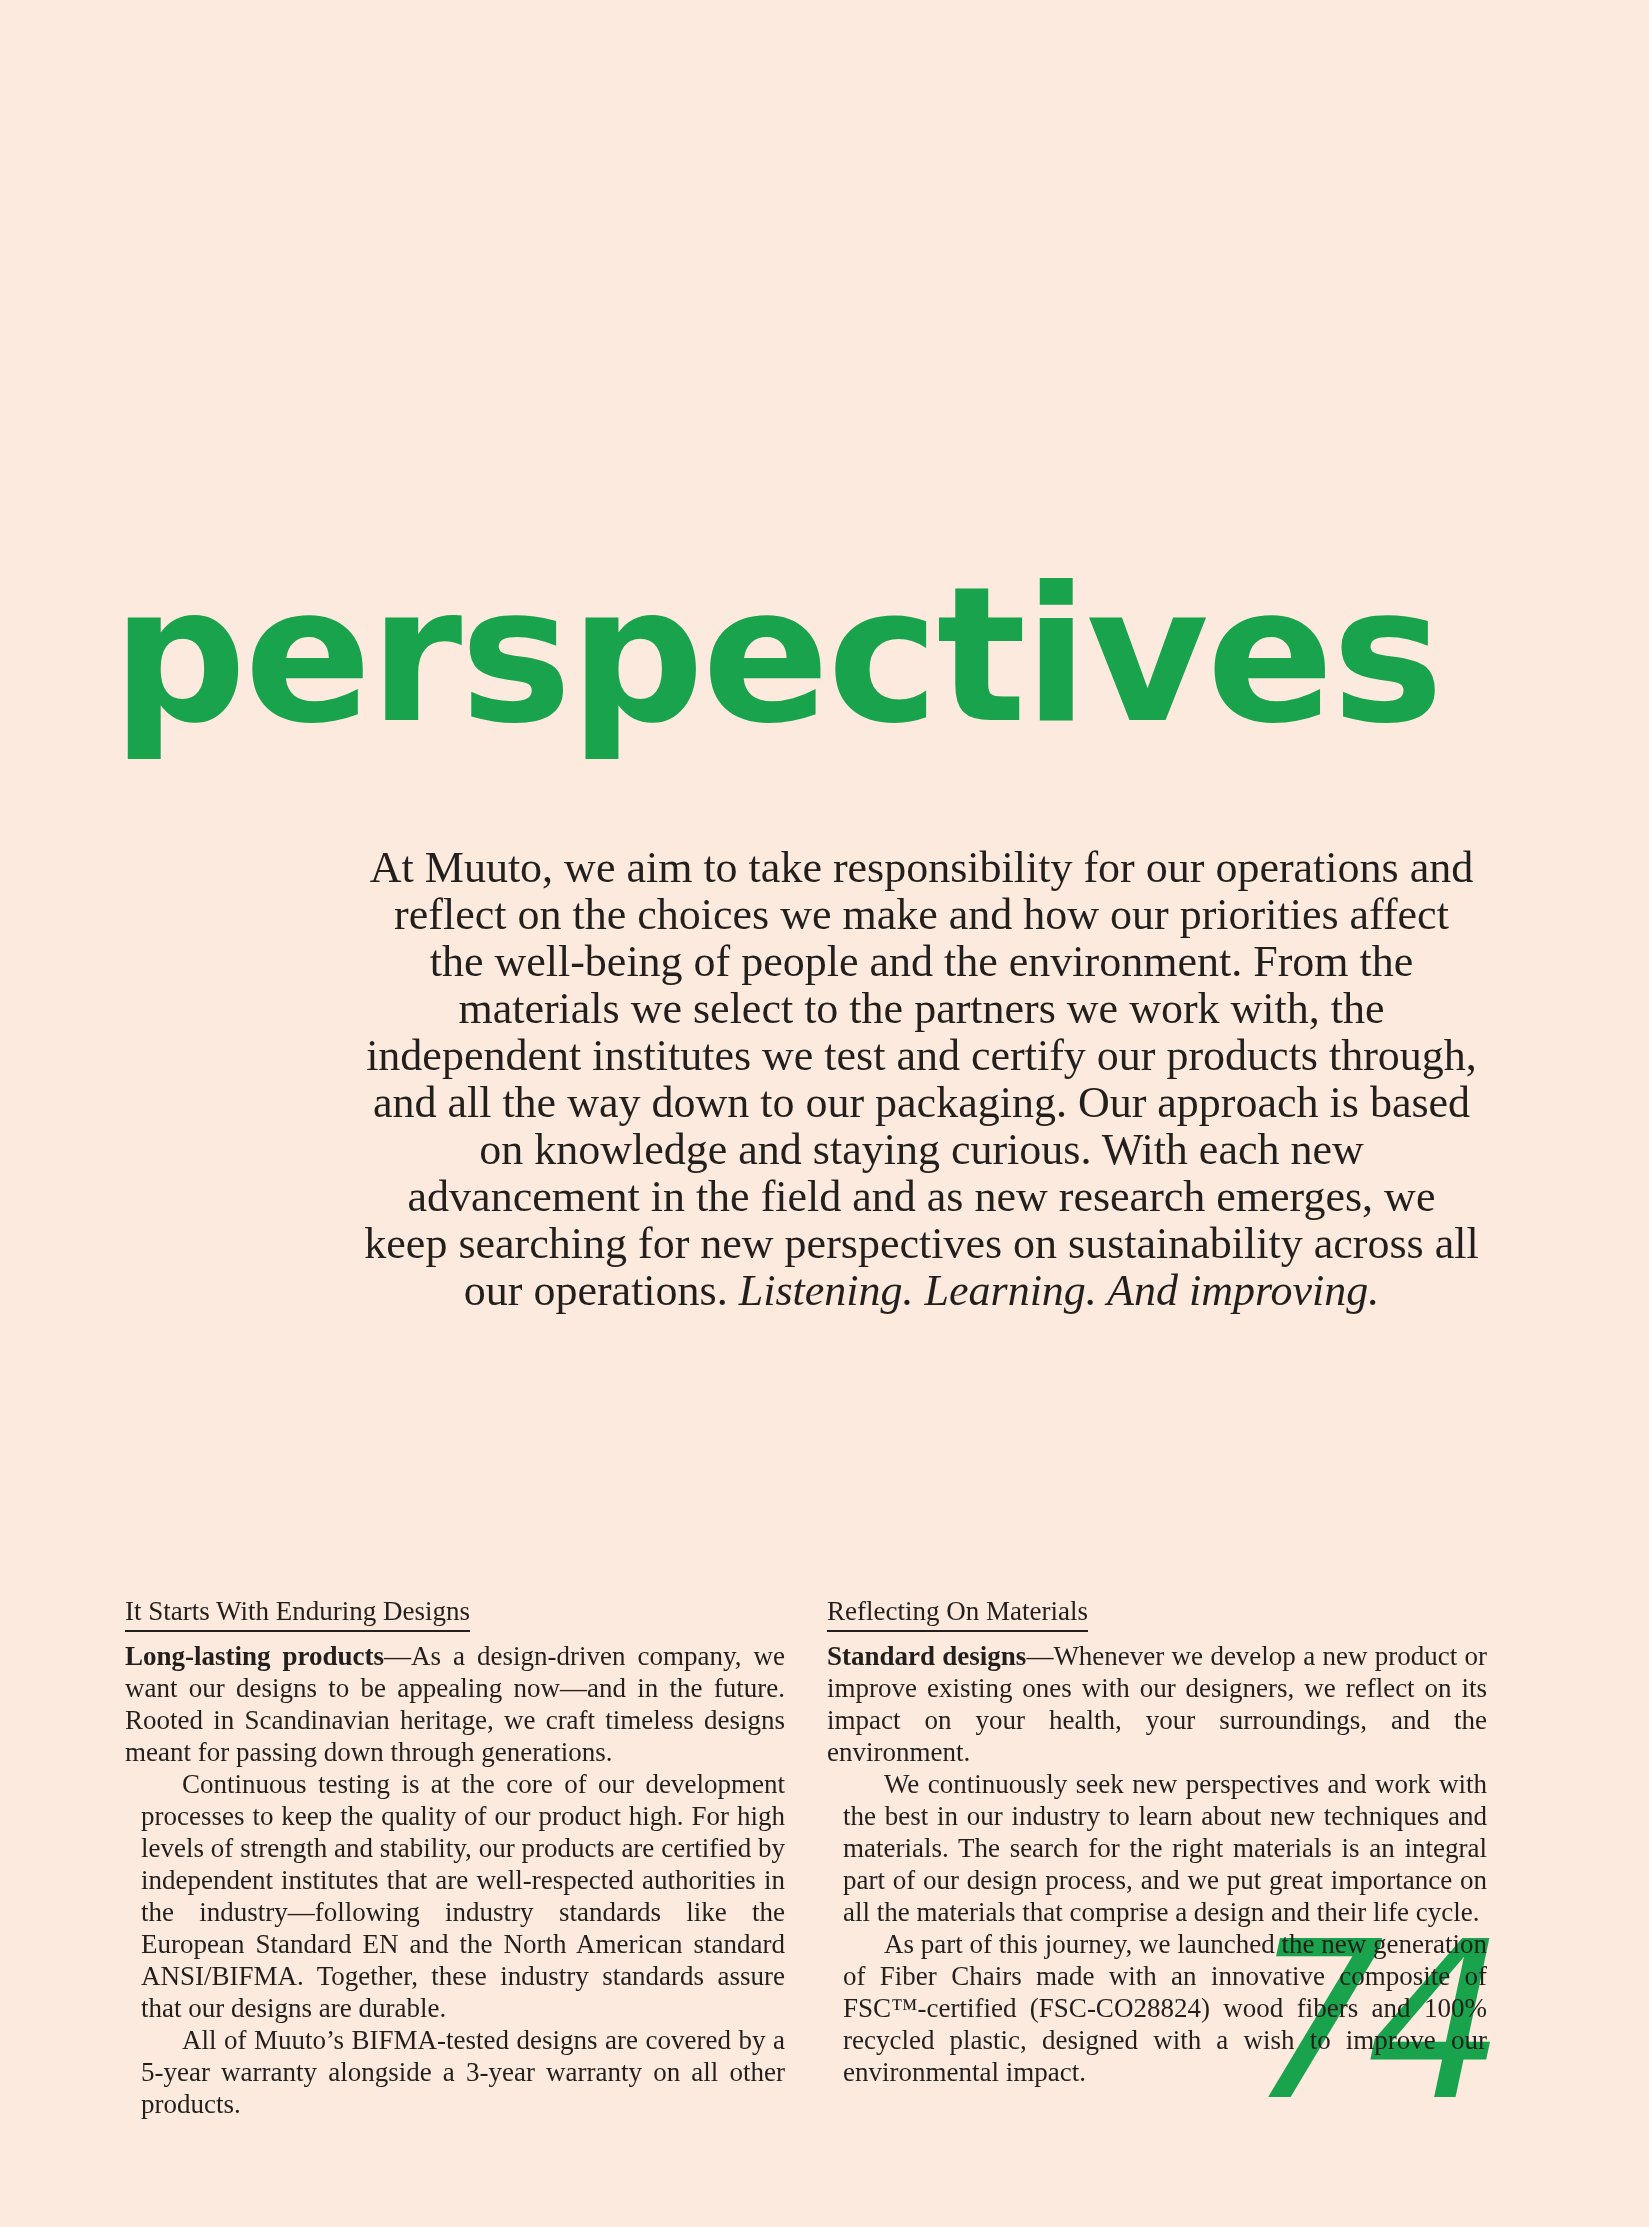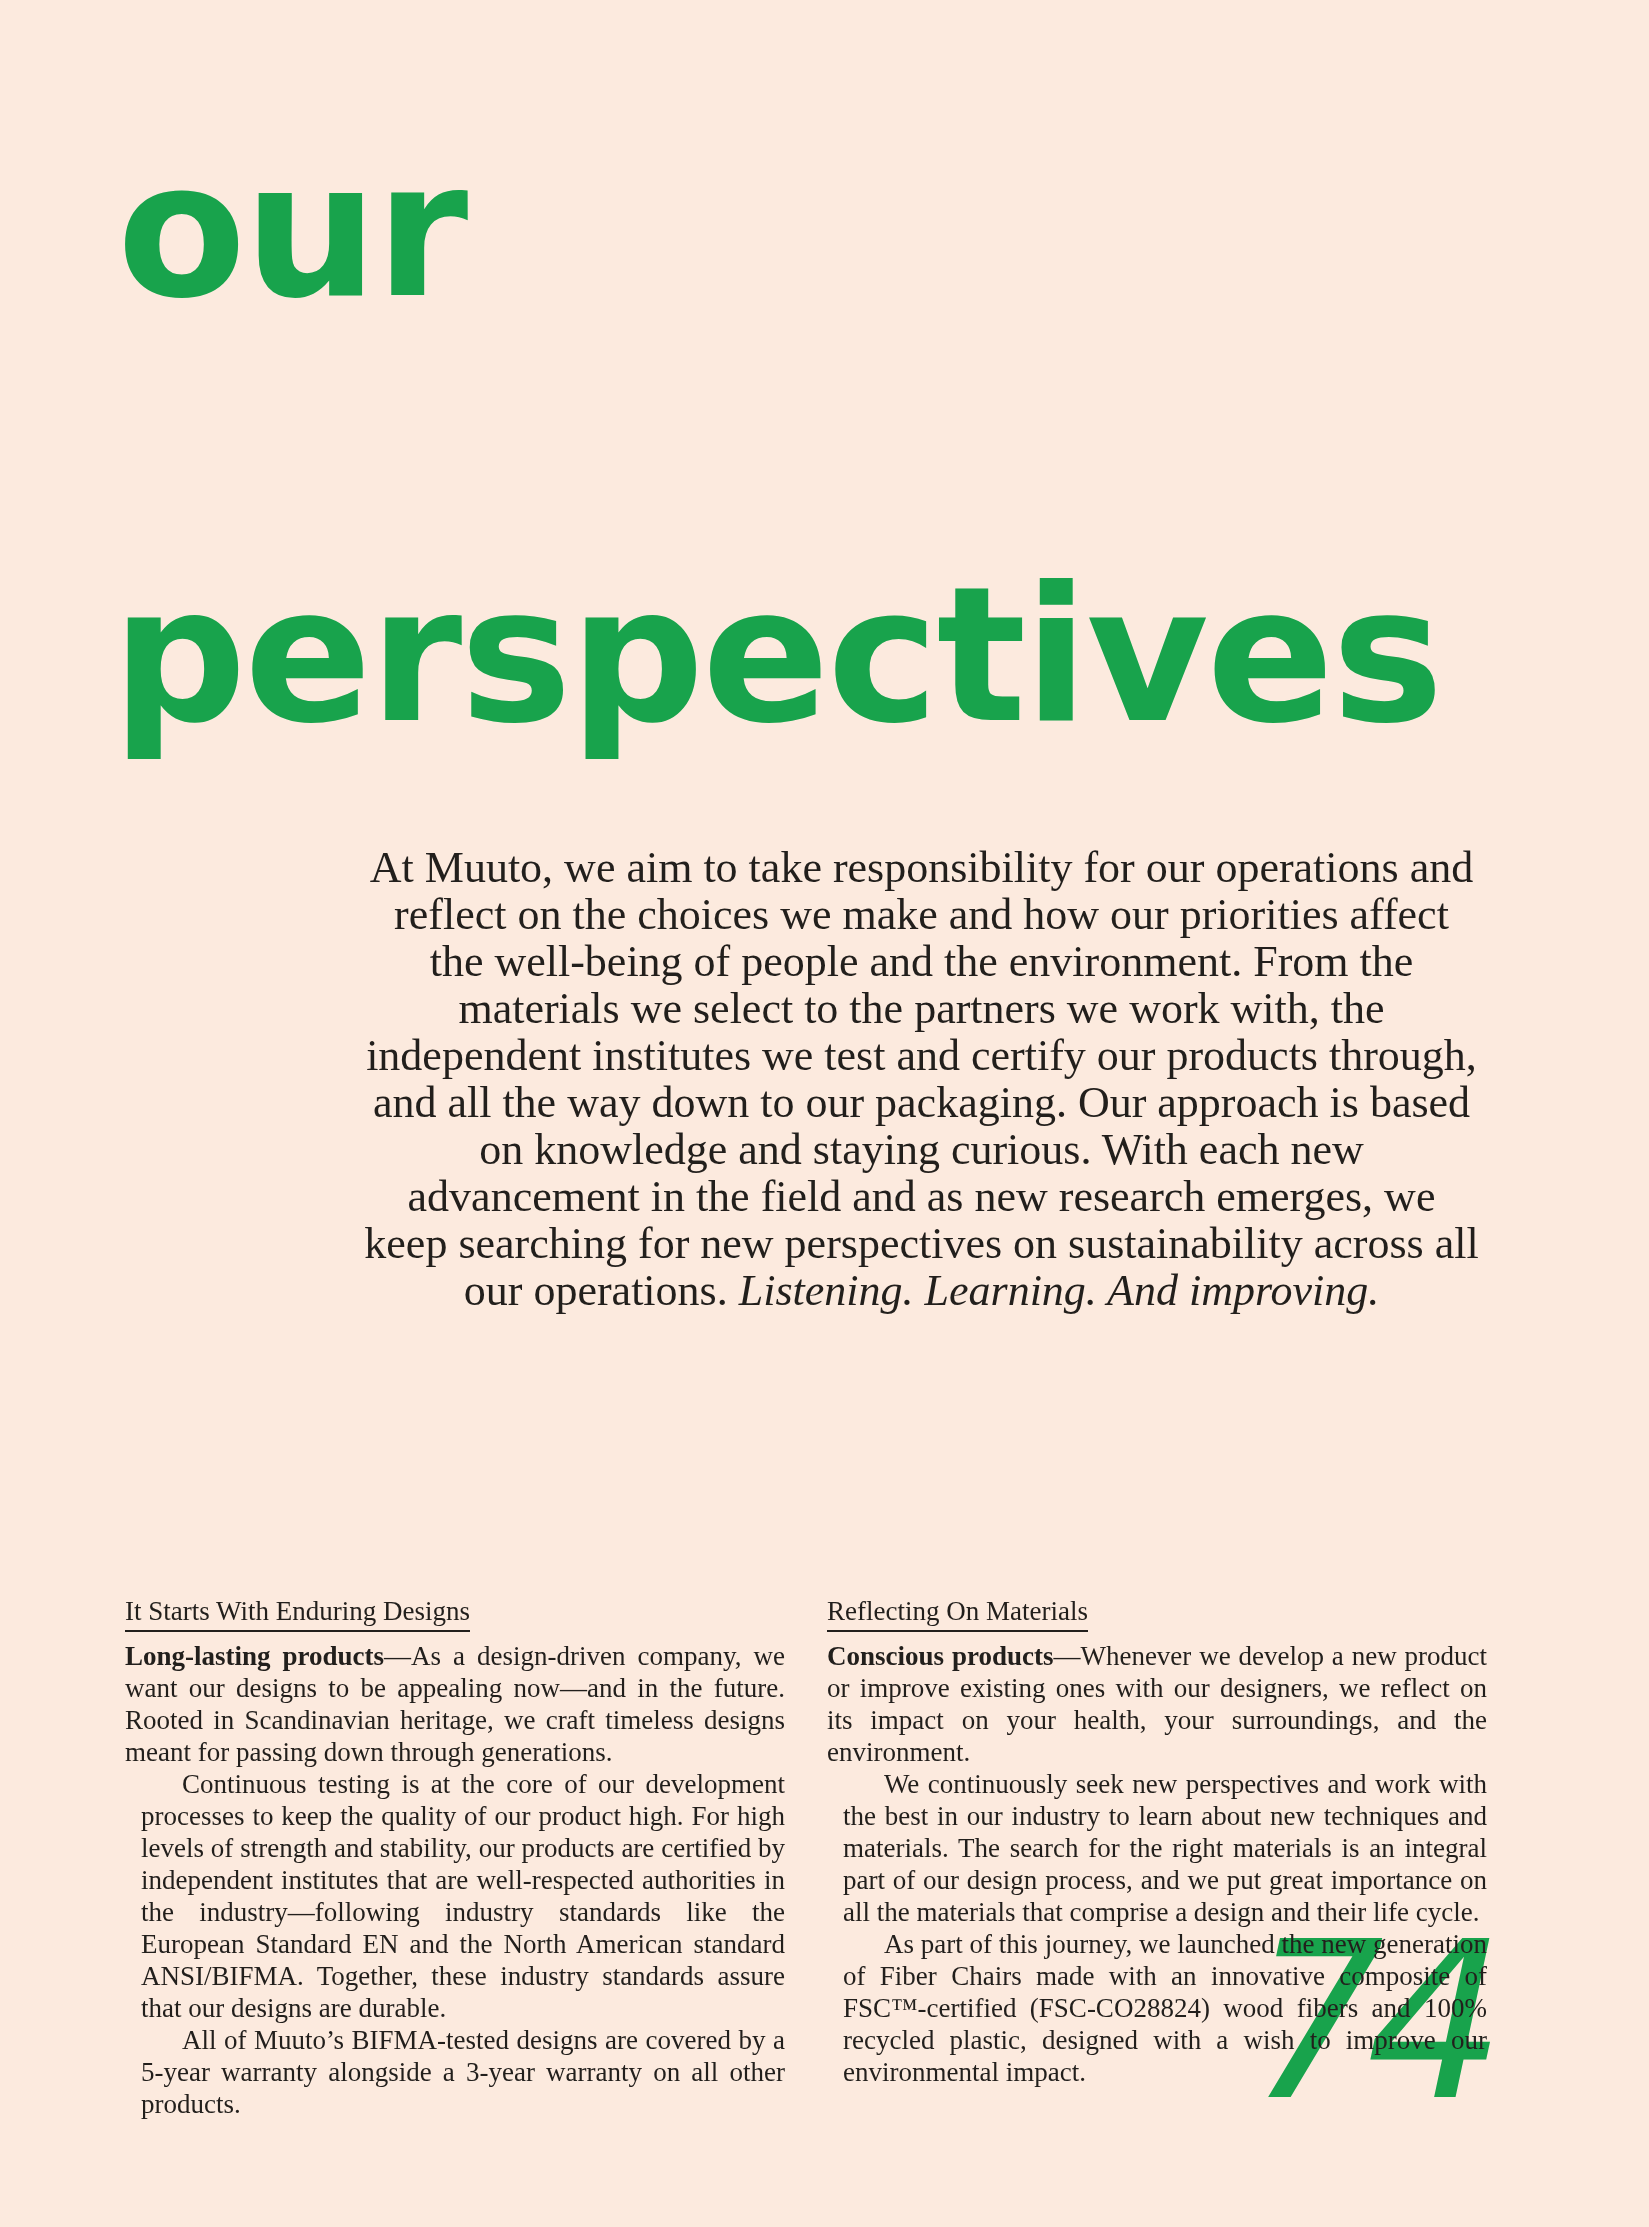--- a/index.html
+++ b/index.html
@@ -90,36 +90,35 @@
     hyphens:none;
   }
   .col-para.indent{text-indent:41px;margin-left:16px;}
   .col-para b{font-weight:bold;}
 </style>
 </head>
 <body>
 
 <div class="page">
 
-  <div class="title-line l1">our</div>
   <div class="title-line l3">perspectives</div>
 
   <div class="intro"><span>At Muuto, we aim to take responsibility for our operations and reflect on the choices we make and how our priorities affect the well-being of people and the environment. From the materials we select to the partners we work with, the independent institutes we test and certify our products through, and all the way down to our packaging. Our approach is based on knowledge and staying curious. With each new advancement in the field and as new research emerges, we keep searching for new perspectives on sustainability across all our operations. </span><i>Listening. Learning. And improving.</i></div>
 
   <div class="page-number">74</div>
 
   <div class="columns" id="columns-root">
       <section class="col left">
         <h3 class="col-heading"><span class="underline">It Starts With Enduring Designs</span></h3>
         <p class="col-para"><b>Long-lasting products</b><span>—As a design-driven company, we want our designs to be appealing now—and in the future. Rooted in Scandinavian heritage, we craft timeless designs meant for passing down through generations.</span></p>
         <p class="col-para indent"><span>Continuous testing is at the core of our development processes to keep the quality of our product high. For high levels of strength and stability, our products are certified by independent institutes that are well-respected authorities in the industry—following industry standards like the European Standard EN and the North American standard ANSI/BIFMA. Together, these industry standards assure that our designs are durable.</span></p>
         <p class="col-para indent"><span>All of Muuto’s BIFMA-tested designs are covered by a 5-year warranty alongside a 3-year warranty on all other products.</span></p>
       </section>
       <section class="col right">
         <h3 class="col-heading"><span class="underline">Reflecting On Materials</span></h3>
-        <p class="col-para"><b>Conscious products</b><span>—Whenever we develop a new product or improve existing ones with our designers, we reflect on its impact on your health, your surroundings, and the environment.</span></p>
+        <p class="col-para"><b>Standard designs</b><span>—Whenever we develop a new product or improve existing ones with our designers, we reflect on its impact on your health, your surroundings, and the environment.</span></p>
         <p class="col-para indent"><span>We continuously seek new perspectives and work with the best in our industry to learn about new techniques and materials. The search for the right materials is an integral part of our design process, and we put great importance on all the materials that comprise a design and their life cycle.</span></p>
         <p class="col-para indent"><span>As part of this journey, we launched the new generation of Fiber Chairs made with an innovative composite of FSC™-certified (FSC-CO28824) wood fibers and 100% recycled plastic, designed with a wish to improve our environmental impact.</span></p>
       </section>
     </div>
 
 </div>
 
 
 </body></html>

